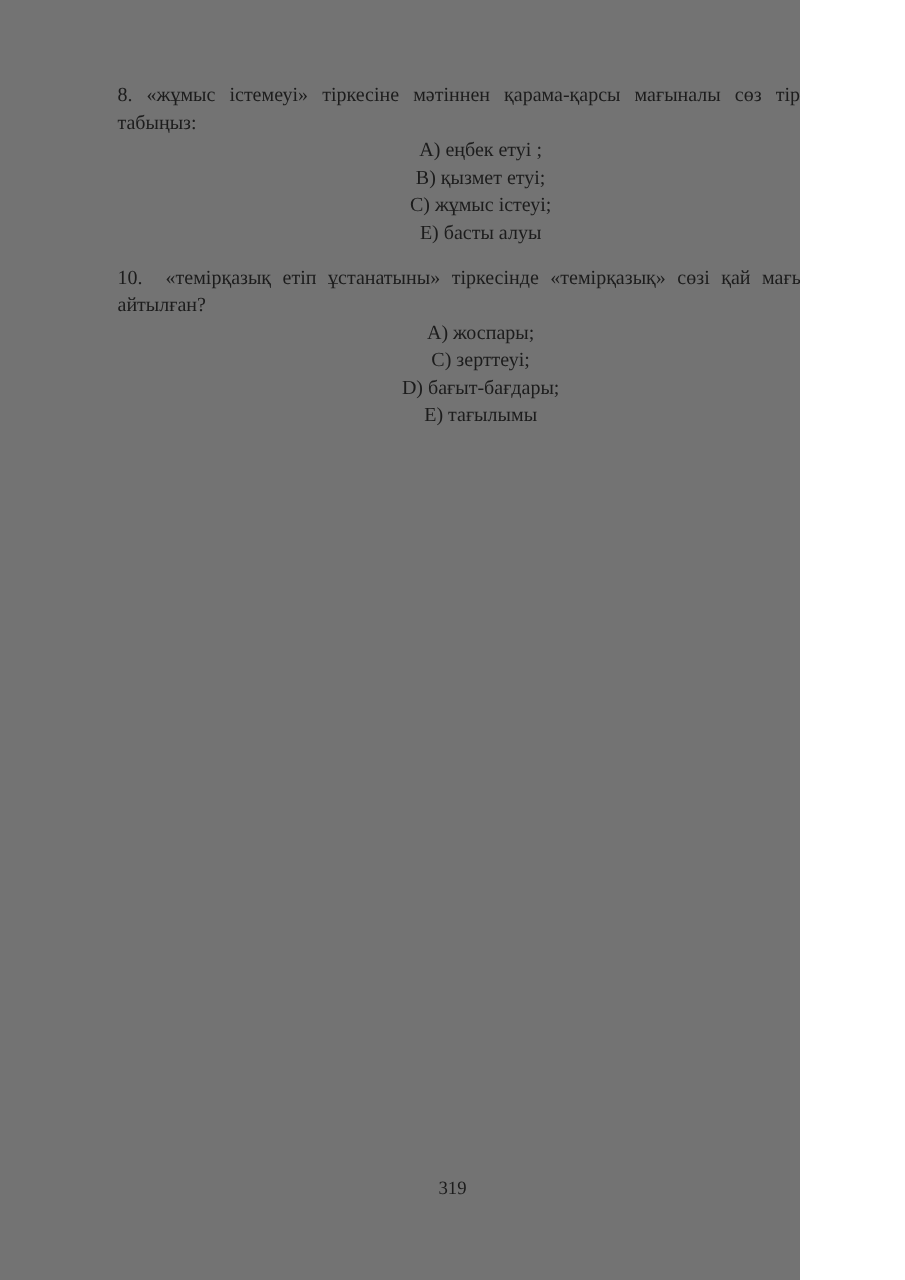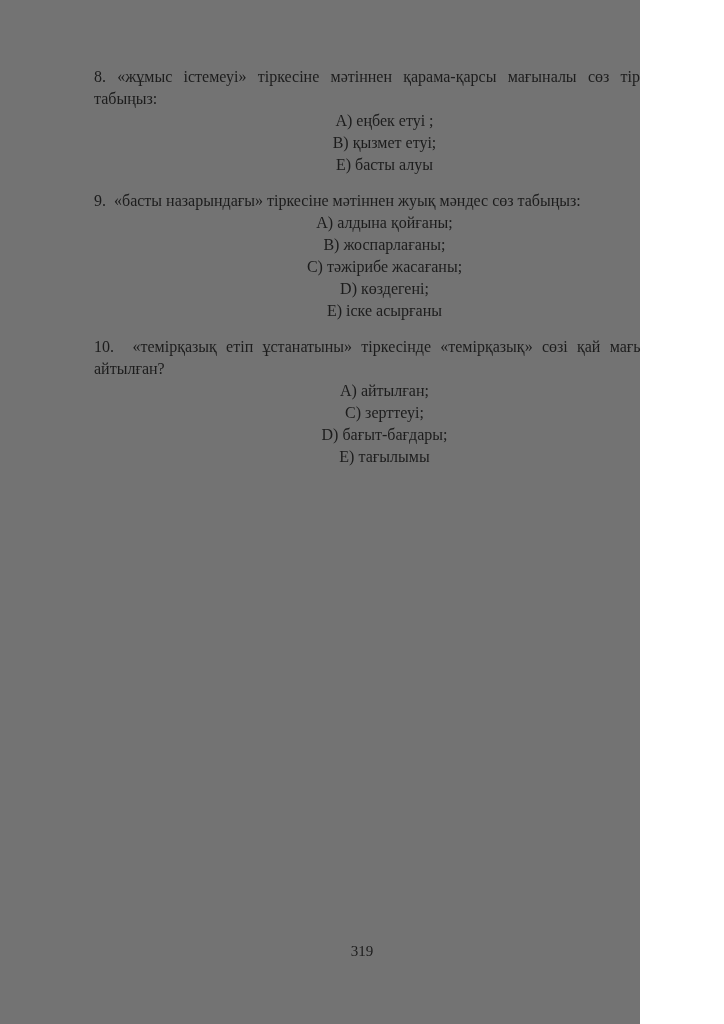--- a/index.html
+++ b/index.html
@@ -50,35 +50,28 @@
 </head>
 <body>
 
 <div class="page">
   <div class="content">
 
     <div class="question">
       <p class="question-prompt">8. «жұмыс істемеуі» тіркесіне мәтіннен қарама-қарсы мағыналы сөз тіркесін табыңыз:</p>
       <div class="option-line">A) еңбек етуі ;</div>
       <div class="option-line">B) қызмет етуі;</div>
+      <div class="option-line">C) жұмыс істеуі;</div>
       <div class="option-line">E) басты алуы</div>
     </div>
 
-    <div class="question">
-      <p class="question-prompt">9.&nbsp; «басты назарындағы» тіркесіне мәтіннен жуық мәндес сөз табыңыз:</p>
-      <div class="option-line">A) алдына қойғаны;</div>
-      <div class="option-line">B) жоспарлағаны;</div>
-      <div class="option-line">C) тәжірибе жасағаны;</div>
-      <div class="option-line">D) көздегені;</div>
-      <div class="option-line">E) іске асырғаны</div>
-    </div>
 
     <div class="question">
       <p class="question-prompt">10.&nbsp; «темірқазық етіп ұстанатыны» тіркесінде «темірқазық» сөзі қай мағынада айтылған?</p>
-      <div class="option-line">A) айтылған;</div>
+      <div class="option-line">A) жоспары;</div>
       <div class="option-line">C) зерттеуі;</div>
       <div class="option-line">D) бағыт-бағдары;</div>
       <div class="option-line">E) тағылымы</div>
     </div>
 
   </div>
 
   <div class="page-number">319</div>
 </div>
 

